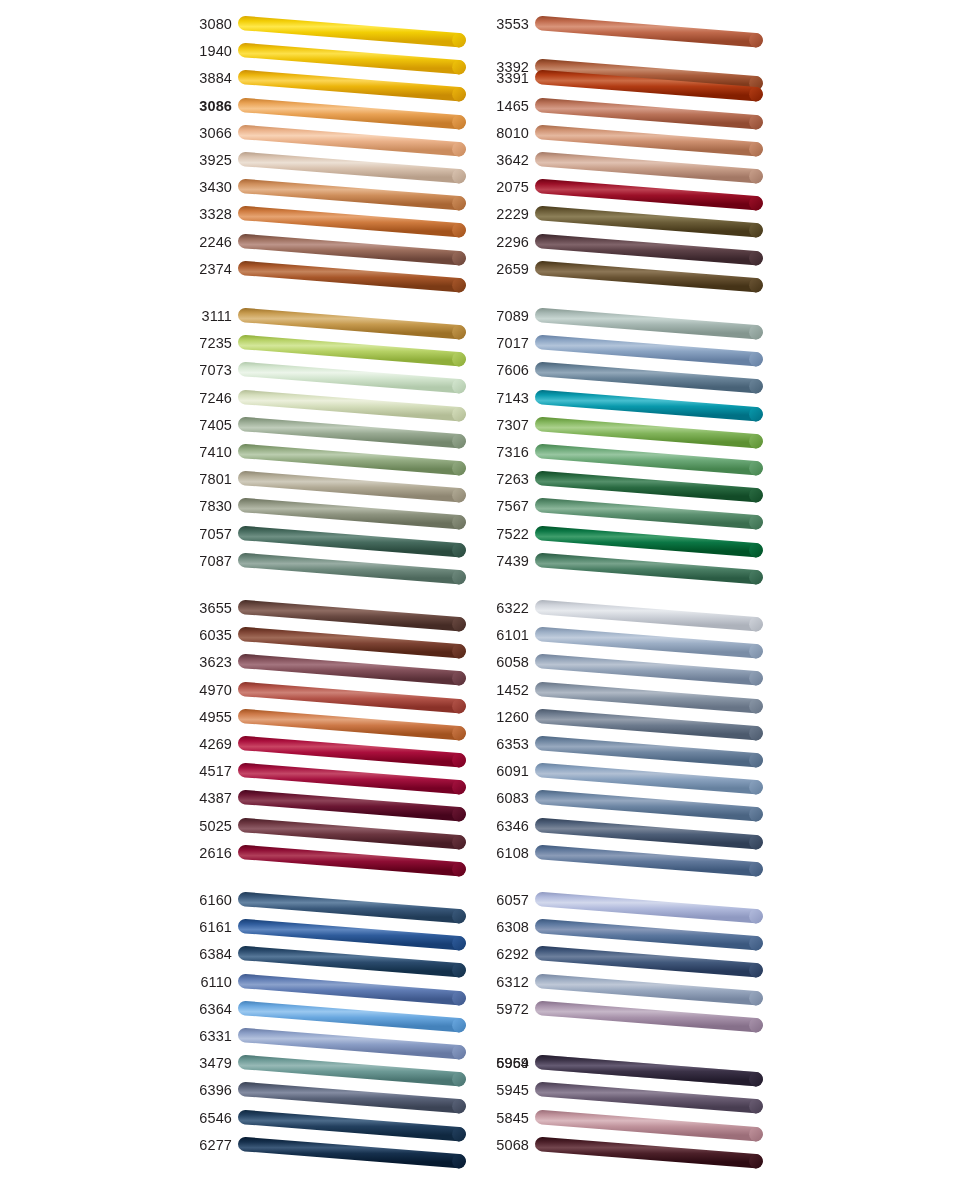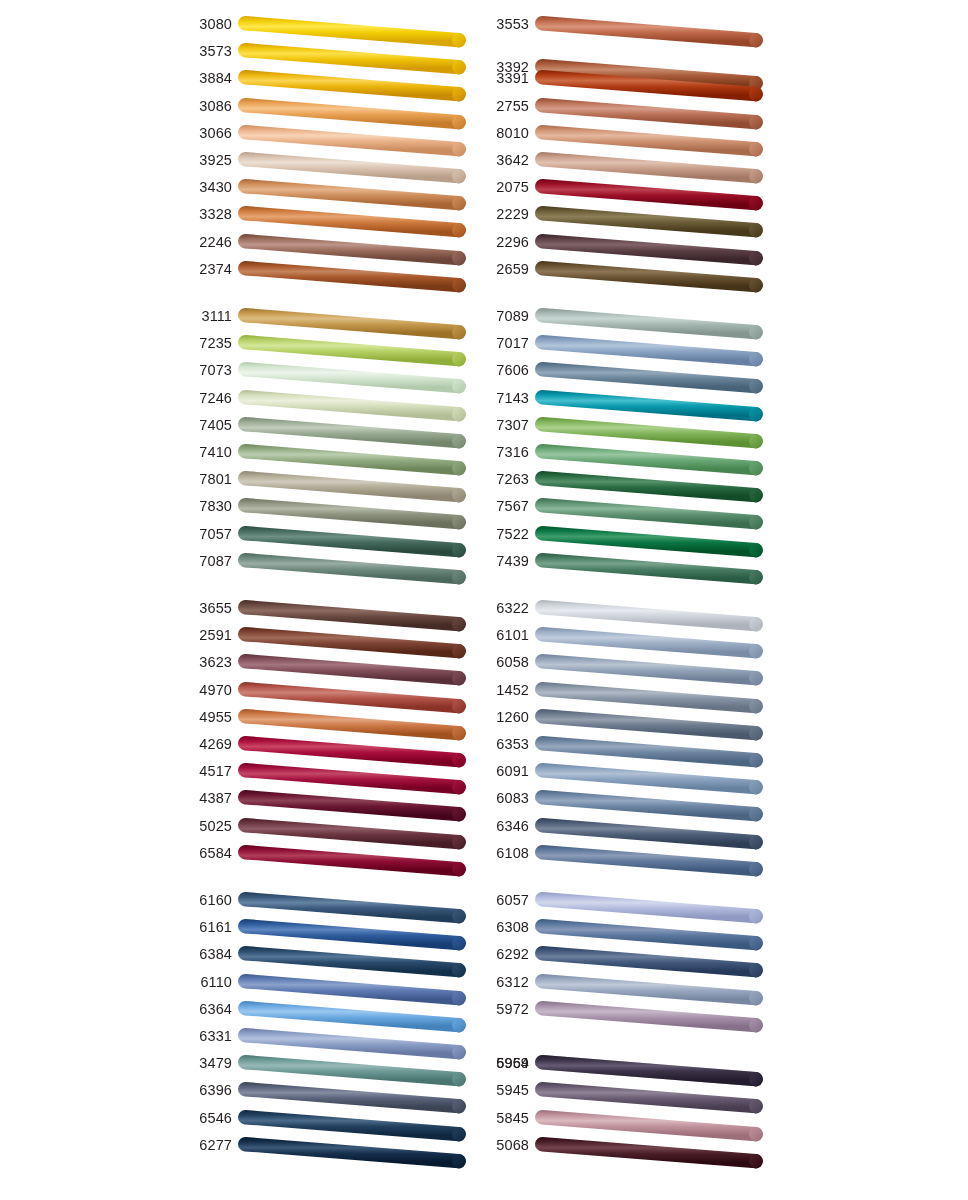--- a/index.html
+++ b/index.html
@@ -96,21 +96,21 @@
                   <stop offset="0.5" stop-color="#f2ce05"></stop>
                   <stop offset="1" stop-color="#d9a700"></stop>
                 </linearGradient>
               </defs>
               <path d="M 7.77 10.02 L 221.37 27.02 A 7.2 7.2 0 0 1 220.23 41.38 L 6.63 24.38 A 7.2 7.2 0 0 1 7.77 10.02 Z" fill="url(#gb0)"></path>
               <ellipse cx="220.80" cy="34.20" rx="6.62" ry="7.20" fill="url(#gr0)"></ellipse>
             </svg>
           </div>
         </div>
         <div class="row" style="position: absolute; left: 0px; top: 41.2px; width: 300px; height: 27.2px;">
-          <div class="row-label">3573</div>
+          <div class="row-label">1940</div>
           <div class="swatch" style="top: -8px;">
             <svg width="248" height="51.4" viewBox="0 0 248 51.4">
               <defs>
                 <linearGradient id="gb1" x1="0" y1="0" x2="0" y2="1" gradientUnits="objectBoundingBox">
                   <stop offset="0.00" stop-color="#d49b02"></stop>
                   <stop offset="0.16" stop-color="#efc40a"></stop>
                   <stop offset="0.34" stop-color="#fde149"></stop>
                   <stop offset="0.52" stop-color="#efc40a"></stop>
                   <stop offset="0.80" stop-color="#d49b02"></stop>
                   <stop offset="1.00" stop-color="#d49b02"></stop>
@@ -151,21 +151,21 @@
                   <stop offset="0" stop-color="#c98c04"></stop>
                   <stop offset="0.5" stop-color="#ecb50c"></stop>
                   <stop offset="1" stop-color="#c98c04"></stop>
                 </linearGradient>
               </defs>
               <path d="M 7.77 10.02 L 221.37 27.02 A 7.2 7.2 0 0 1 220.23 41.38 L 6.63 24.38 A 7.2 7.2 0 0 1 7.77 10.02 Z" fill="url(#gb2)"></path>
               <ellipse cx="220.80" cy="34.20" rx="6.62" ry="7.20" fill="url(#gr2)"></ellipse>
             </svg>
           </div>
         </div>
-        <div class="row" style="position: absolute; left: 0px; top: 95.6px; width: 300px; height: 27.2px;">
+        <div class="row" style="position: absolute; left: 0px; top: 95.6px; width: 300px; height: 27.2px; font-weight: bold;">
           <div class="row-label">3086</div>
           <div class="swatch" style="top: -8px;">
             <svg width="248" height="51.4" viewBox="0 0 248 51.4">
               <defs>
                 <linearGradient id="gb3" x1="0" y1="0" x2="0" y2="1" gradientUnits="objectBoundingBox">
                   <stop offset="0.00" stop-color="#c77c2c"></stop>
                   <stop offset="0.16" stop-color="#e9a254"></stop>
                   <stop offset="0.34" stop-color="#f7c58c"></stop>
                   <stop offset="0.52" stop-color="#e9a254"></stop>
                   <stop offset="0.80" stop-color="#c77c2c"></stop>
@@ -660,21 +660,21 @@
                   <stop offset="0.5" stop-color="#6a4a42"></stop>
                   <stop offset="1" stop-color="#452b25"></stop>
                 </linearGradient>
               </defs>
               <path d="M 7.77 10.02 L 221.37 27.02 A 7.2 7.2 0 0 1 220.23 41.38 L 6.63 24.38 A 7.2 7.2 0 0 1 7.77 10.02 Z" fill="url(#gb20)"></path>
               <ellipse cx="220.80" cy="34.20" rx="6.62" ry="7.20" fill="url(#gr20)"></ellipse>
             </svg>
           </div>
         </div>
         <div class="row" style="position: absolute; left: 0px; top: 625.2px; width: 300px; height: 27.2px;">
-          <div class="row-label">2591</div>
+          <div class="row-label">6035</div>
           <div class="swatch" style="top: -8px;">
             <svg width="248" height="51.4" viewBox="0 0 248 51.4">
               <defs>
                 <linearGradient id="gb21" x1="0" y1="0" x2="0" y2="1" gradientUnits="objectBoundingBox">
                   <stop offset="0.00" stop-color="#562617"></stop>
                   <stop offset="0.16" stop-color="#7e4434"></stop>
                   <stop offset="0.34" stop-color="#a06b58"></stop>
                   <stop offset="0.52" stop-color="#7e4434"></stop>
                   <stop offset="0.80" stop-color="#562617"></stop>
                   <stop offset="1.00" stop-color="#562617"></stop>
@@ -884,21 +884,21 @@
                   <stop offset="0.5" stop-color="#6b3640"></stop>
                   <stop offset="1" stop-color="#471c25"></stop>
                 </linearGradient>
               </defs>
               <path d="M 7.77 10.02 L 221.37 27.02 A 7.2 7.2 0 0 1 220.23 41.38 L 6.63 24.38 A 7.2 7.2 0 0 1 7.77 10.02 Z" fill="url(#gb28)"></path>
               <ellipse cx="220.80" cy="34.20" rx="6.62" ry="7.20" fill="url(#gr28)"></ellipse>
             </svg>
           </div>
         </div>
         <div class="row" style="position: absolute; left: 0px; top: 842.8px; width: 300px; height: 27.2px;">
-          <div class="row-label">6584</div>
+          <div class="row-label">2616</div>
           <div class="swatch" style="top: -8px;">
             <svg width="248" height="51.4" viewBox="0 0 248 51.4">
               <defs>
                 <linearGradient id="gb29" x1="0" y1="0" x2="0" y2="1" gradientUnits="objectBoundingBox">
                   <stop offset="0.00" stop-color="#62001b"></stop>
                   <stop offset="0.16" stop-color="#8e0d34"></stop>
                   <stop offset="0.34" stop-color="#b03f5a"></stop>
                   <stop offset="0.52" stop-color="#8e0d34"></stop>
                   <stop offset="0.80" stop-color="#62001b"></stop>
                   <stop offset="1.00" stop-color="#62001b"></stop>
@@ -1282,21 +1282,21 @@
                   <stop offset="0.5" stop-color="#b23c14"></stop>
                   <stop offset="1" stop-color="#841f00"></stop>
                 </linearGradient>
               </defs>
               <path d="M 7.77 10.02 L 221.37 27.02 A 7.2 7.2 0 0 1 220.23 41.38 L 6.63 24.38 A 7.2 7.2 0 0 1 7.77 10.02 Z" fill="url(#gb42)"></path>
               <ellipse cx="220.80" cy="34.20" rx="6.62" ry="7.20" fill="url(#gr42)"></ellipse>
             </svg>
           </div>
         </div>
         <div class="row" style="position: absolute; left: 0px; top: 95.6px; width: 300px; height: 27.2px;">
-          <div class="row-label">2755</div>
+          <div class="row-label">1465</div>
           <div class="swatch" style="top: -8px;">
             <svg width="248" height="51.4" viewBox="0 0 248 51.4">
               <defs>
                 <linearGradient id="gb43" x1="0" y1="0" x2="0" y2="1" gradientUnits="objectBoundingBox">
                   <stop offset="0.00" stop-color="#924c33"></stop>
                   <stop offset="0.16" stop-color="#ba7359"></stop>
                   <stop offset="0.34" stop-color="#d59c88"></stop>
                   <stop offset="0.52" stop-color="#ba7359"></stop>
                   <stop offset="0.80" stop-color="#924c33"></stop>
                   <stop offset="1.00" stop-color="#924c33"></stop>

